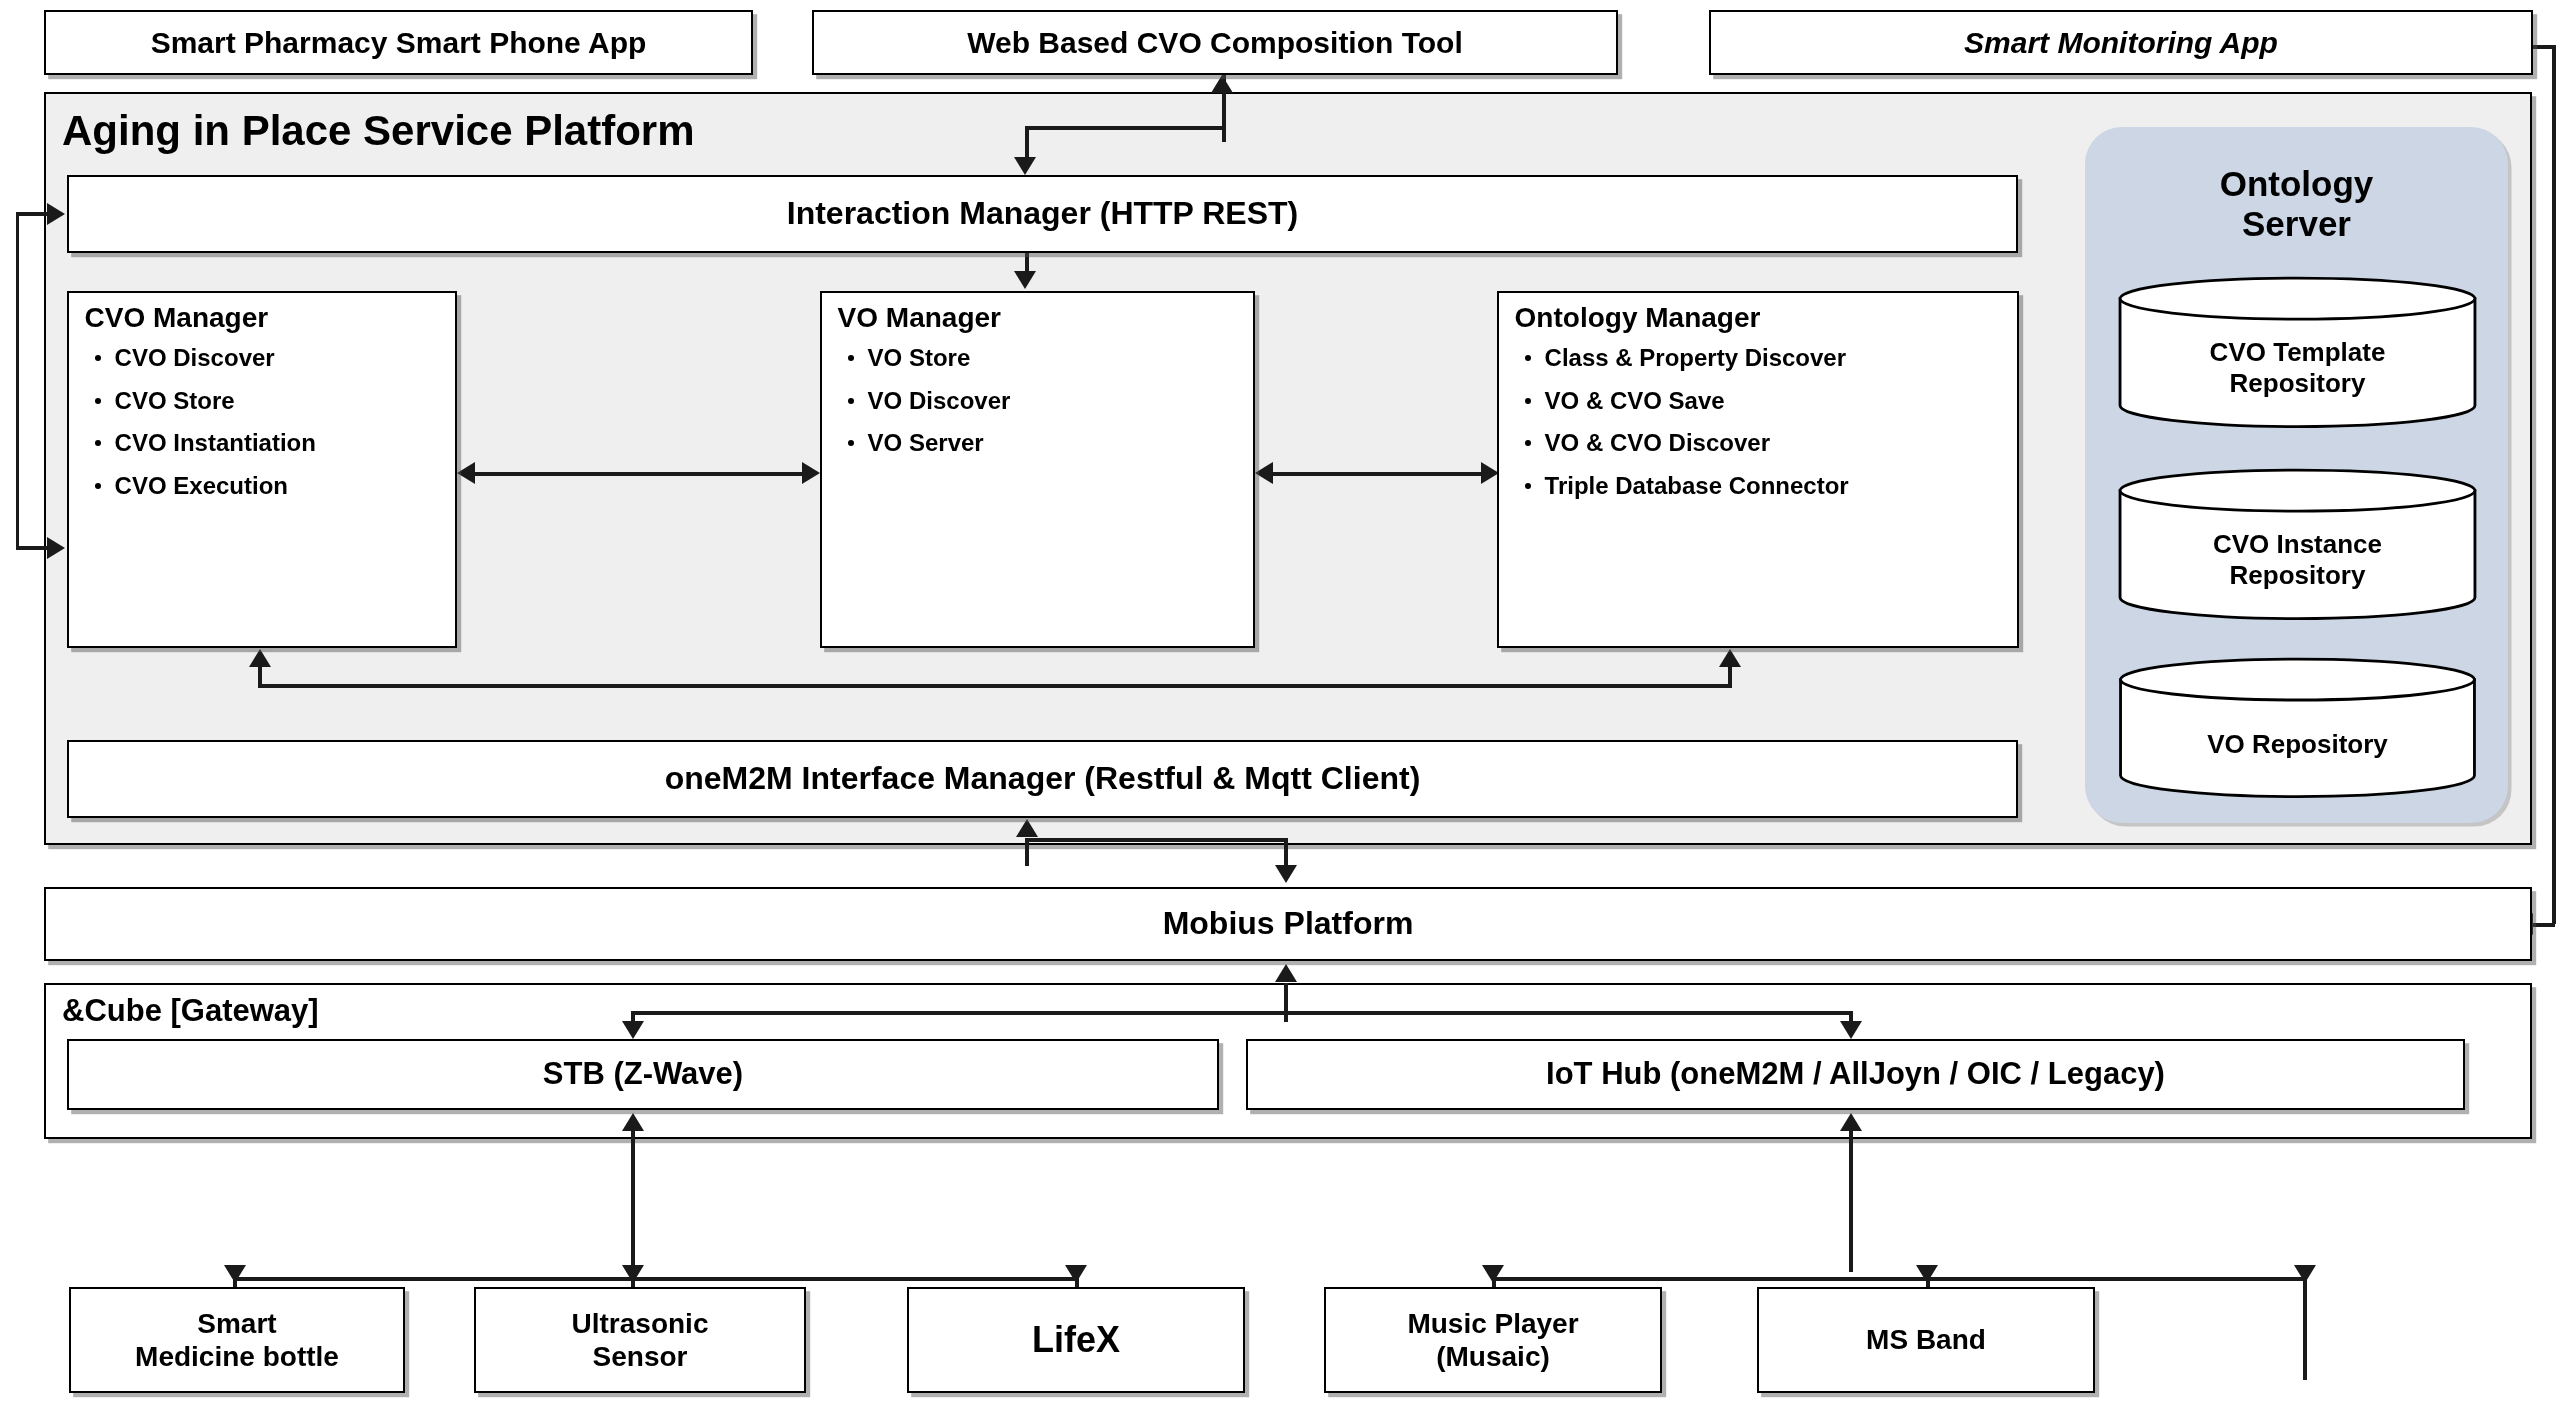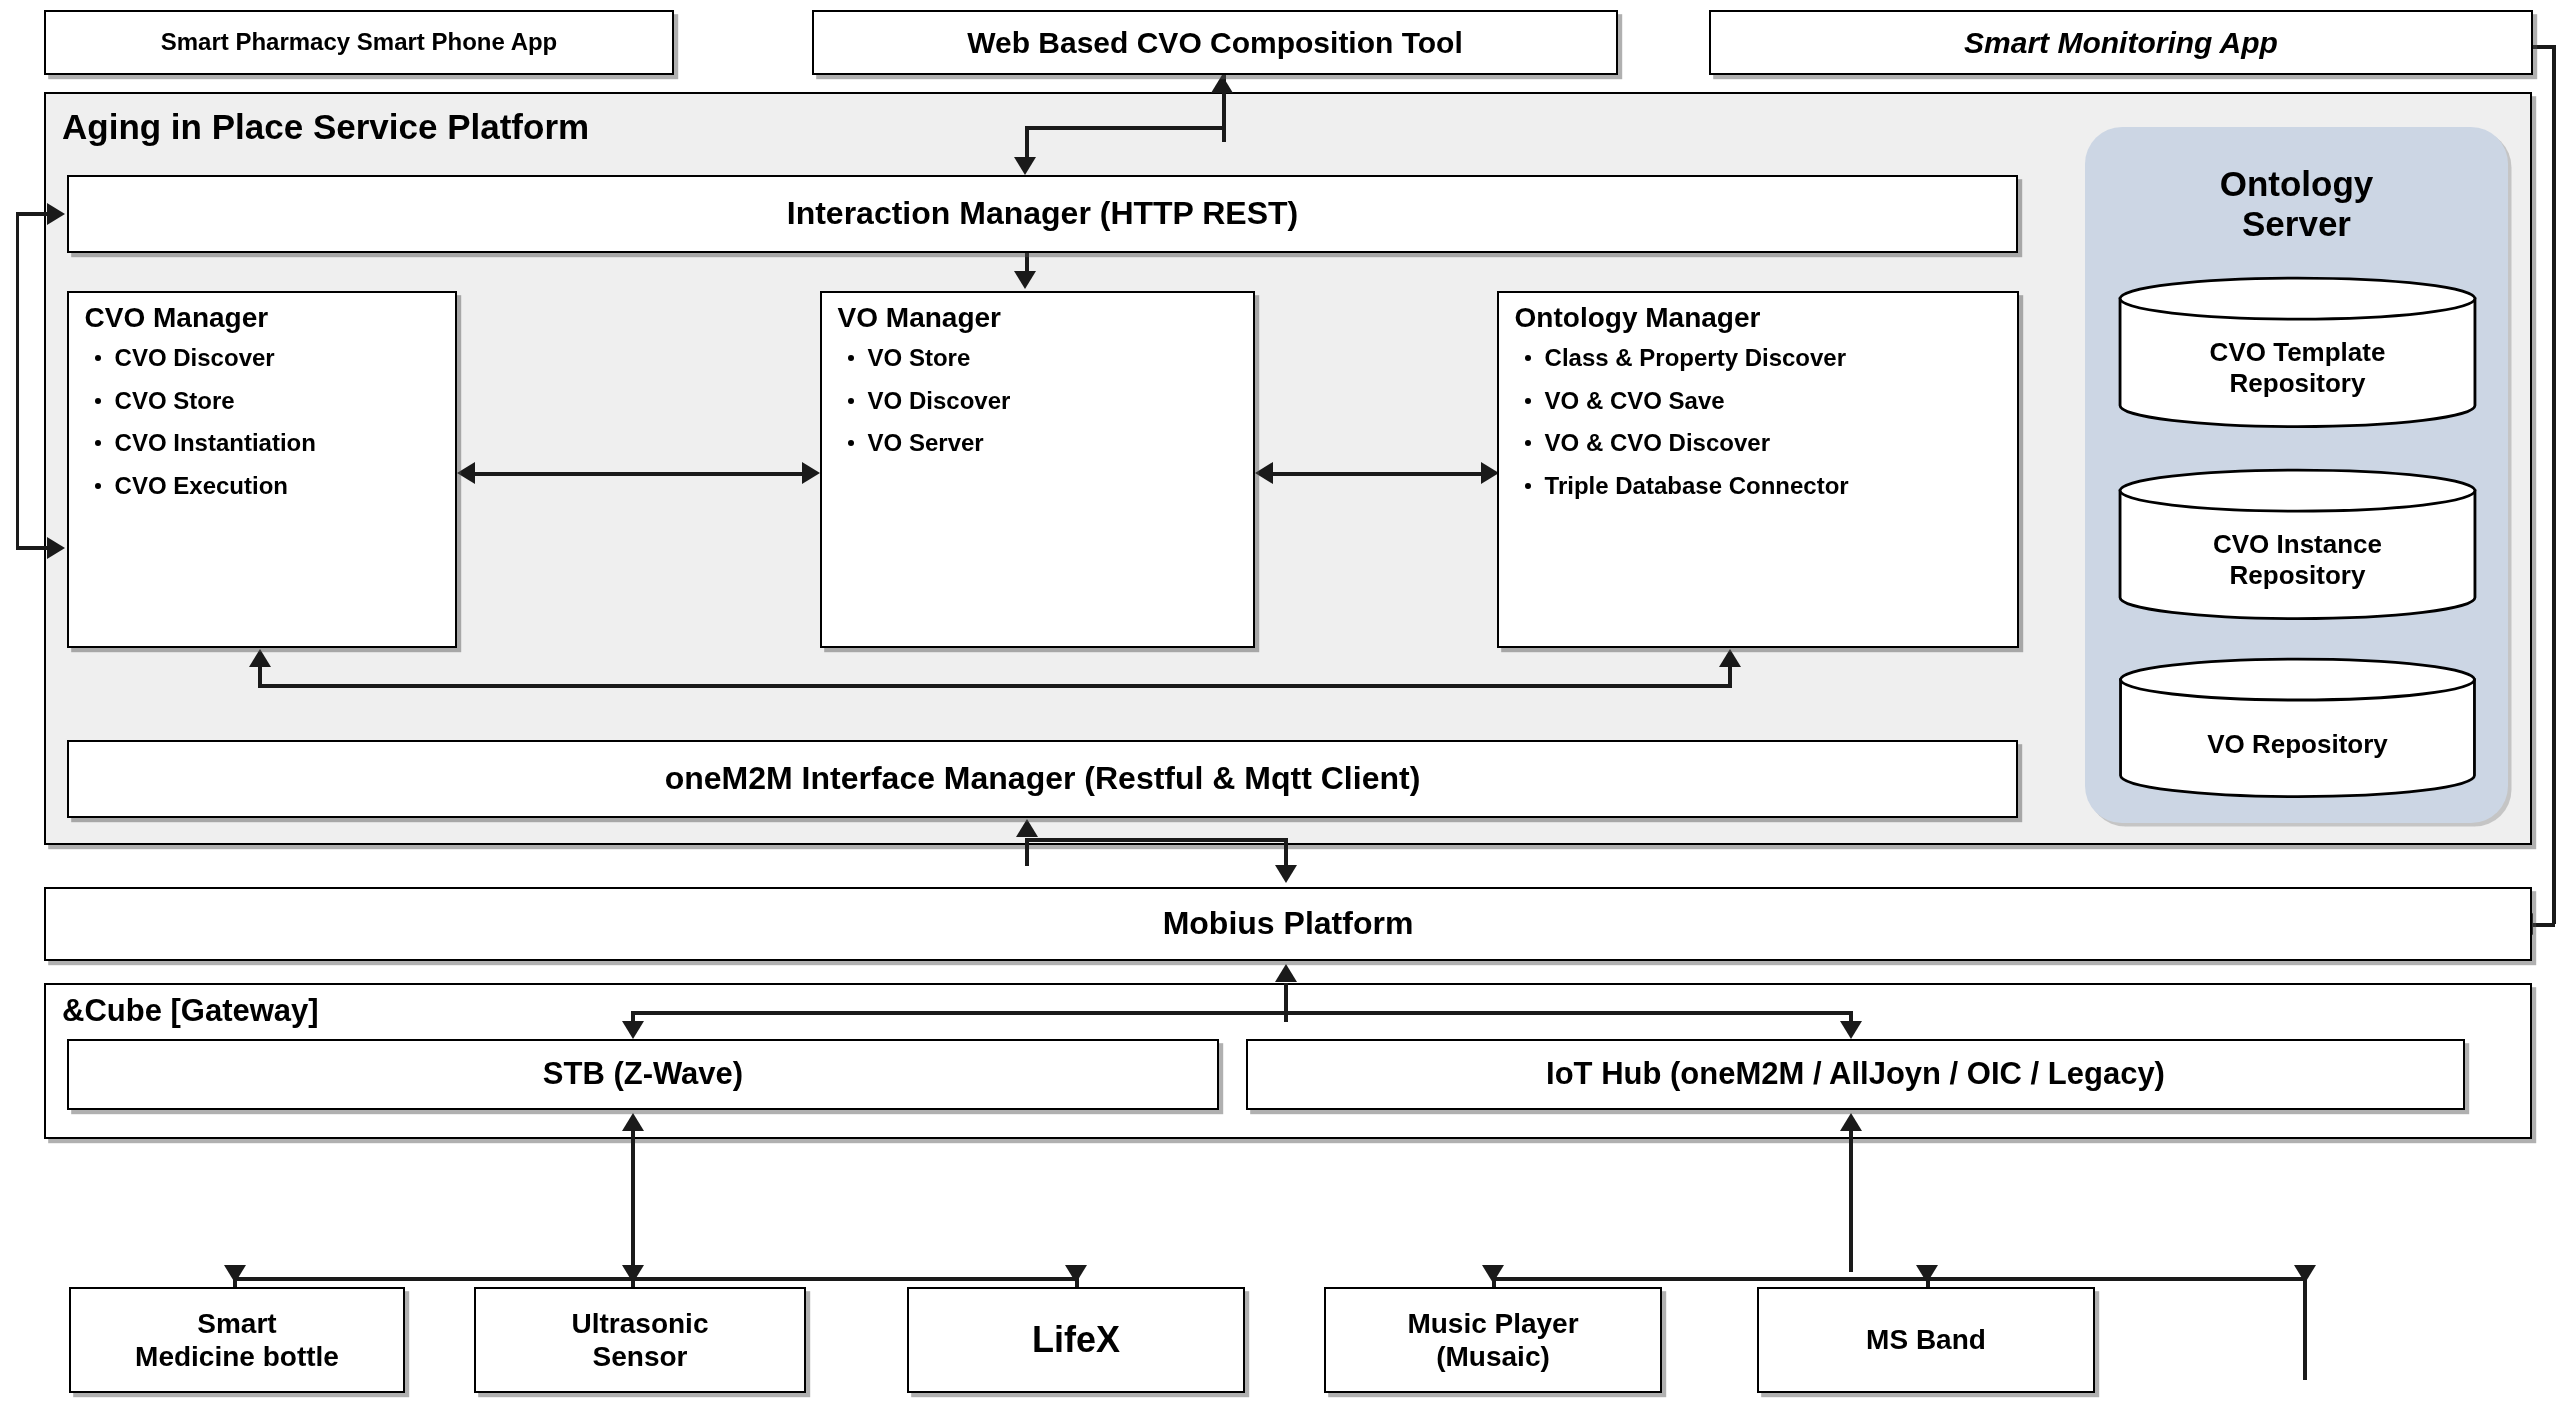--- a/index.html
+++ b/index.html
@@ -118,29 +118,29 @@
   .arr.down{ border-left:11.3px solid transparent;border-right:11.3px solid transparent;border-top:18.4px solid #1a1a1a; }
   .arr.up{ border-left:11.3px solid transparent;border-right:11.3px solid transparent;border-bottom:18.4px solid #1a1a1a; }
   .arr.left{ border-top:11.3px solid transparent;border-bottom:11.3px solid transparent;border-right:18.4px solid #1a1a1a; }
   .arr.right{ border-top:11.3px solid transparent;border-bottom:11.3px solid transparent;border-left:18.4px solid #1a1a1a; }
 </style>
 </head>
 <body>
 
 <div id="stage">
 
-  <div class="box shadowed" style="left:44px;top:10px;width:630px;height:65px;font-size:24px;">Smart Pharmacy Smart Phone App</div>
+  <div class="box shadowed" style="left:44px;top:10px;width:709px;height:65px;font-size:30px;">Smart Pharmacy Smart Phone App</div>
 
   <div class="box shadowed" style="left:812px;top:10px;width:806px;height:65px;font-size:30px;">Web Based CVO Composition Tool</div>
 
   <div class="box shadowed" style="left:1709px;top:10px;width:824px;height:65px;font-size:30px;font-style:italic;">Smart Monitoring App</div>
 
   <div class="platform shadowed" style="left:44px;top:92px;width:2488px;height:753px;"></div>
 
-  <div class="sect-title" style="left:62px;top:107px;font-size:35px;">Aging in Place Service Platform</div>
+  <div class="sect-title" style="left:62px;top:107px;font-size:42px;">Aging in Place Service Platform</div>
 
   <div class="box shadowed" style="left:67px;top:175px;width:1951px;height:78px;font-size:32px;">Interaction Manager (HTTP REST)</div>
 
   <div class="mgr shadowed" style="left:67px;top:291px;width:390px;height:357px;">
     <div class="mgr-title">CVO Manager</div>
     <ul>
       <li>CVO Discover</li>
       <li>CVO Store</li>
       <li>CVO Instantiation</li>
       <li>CVO Execution</li>

